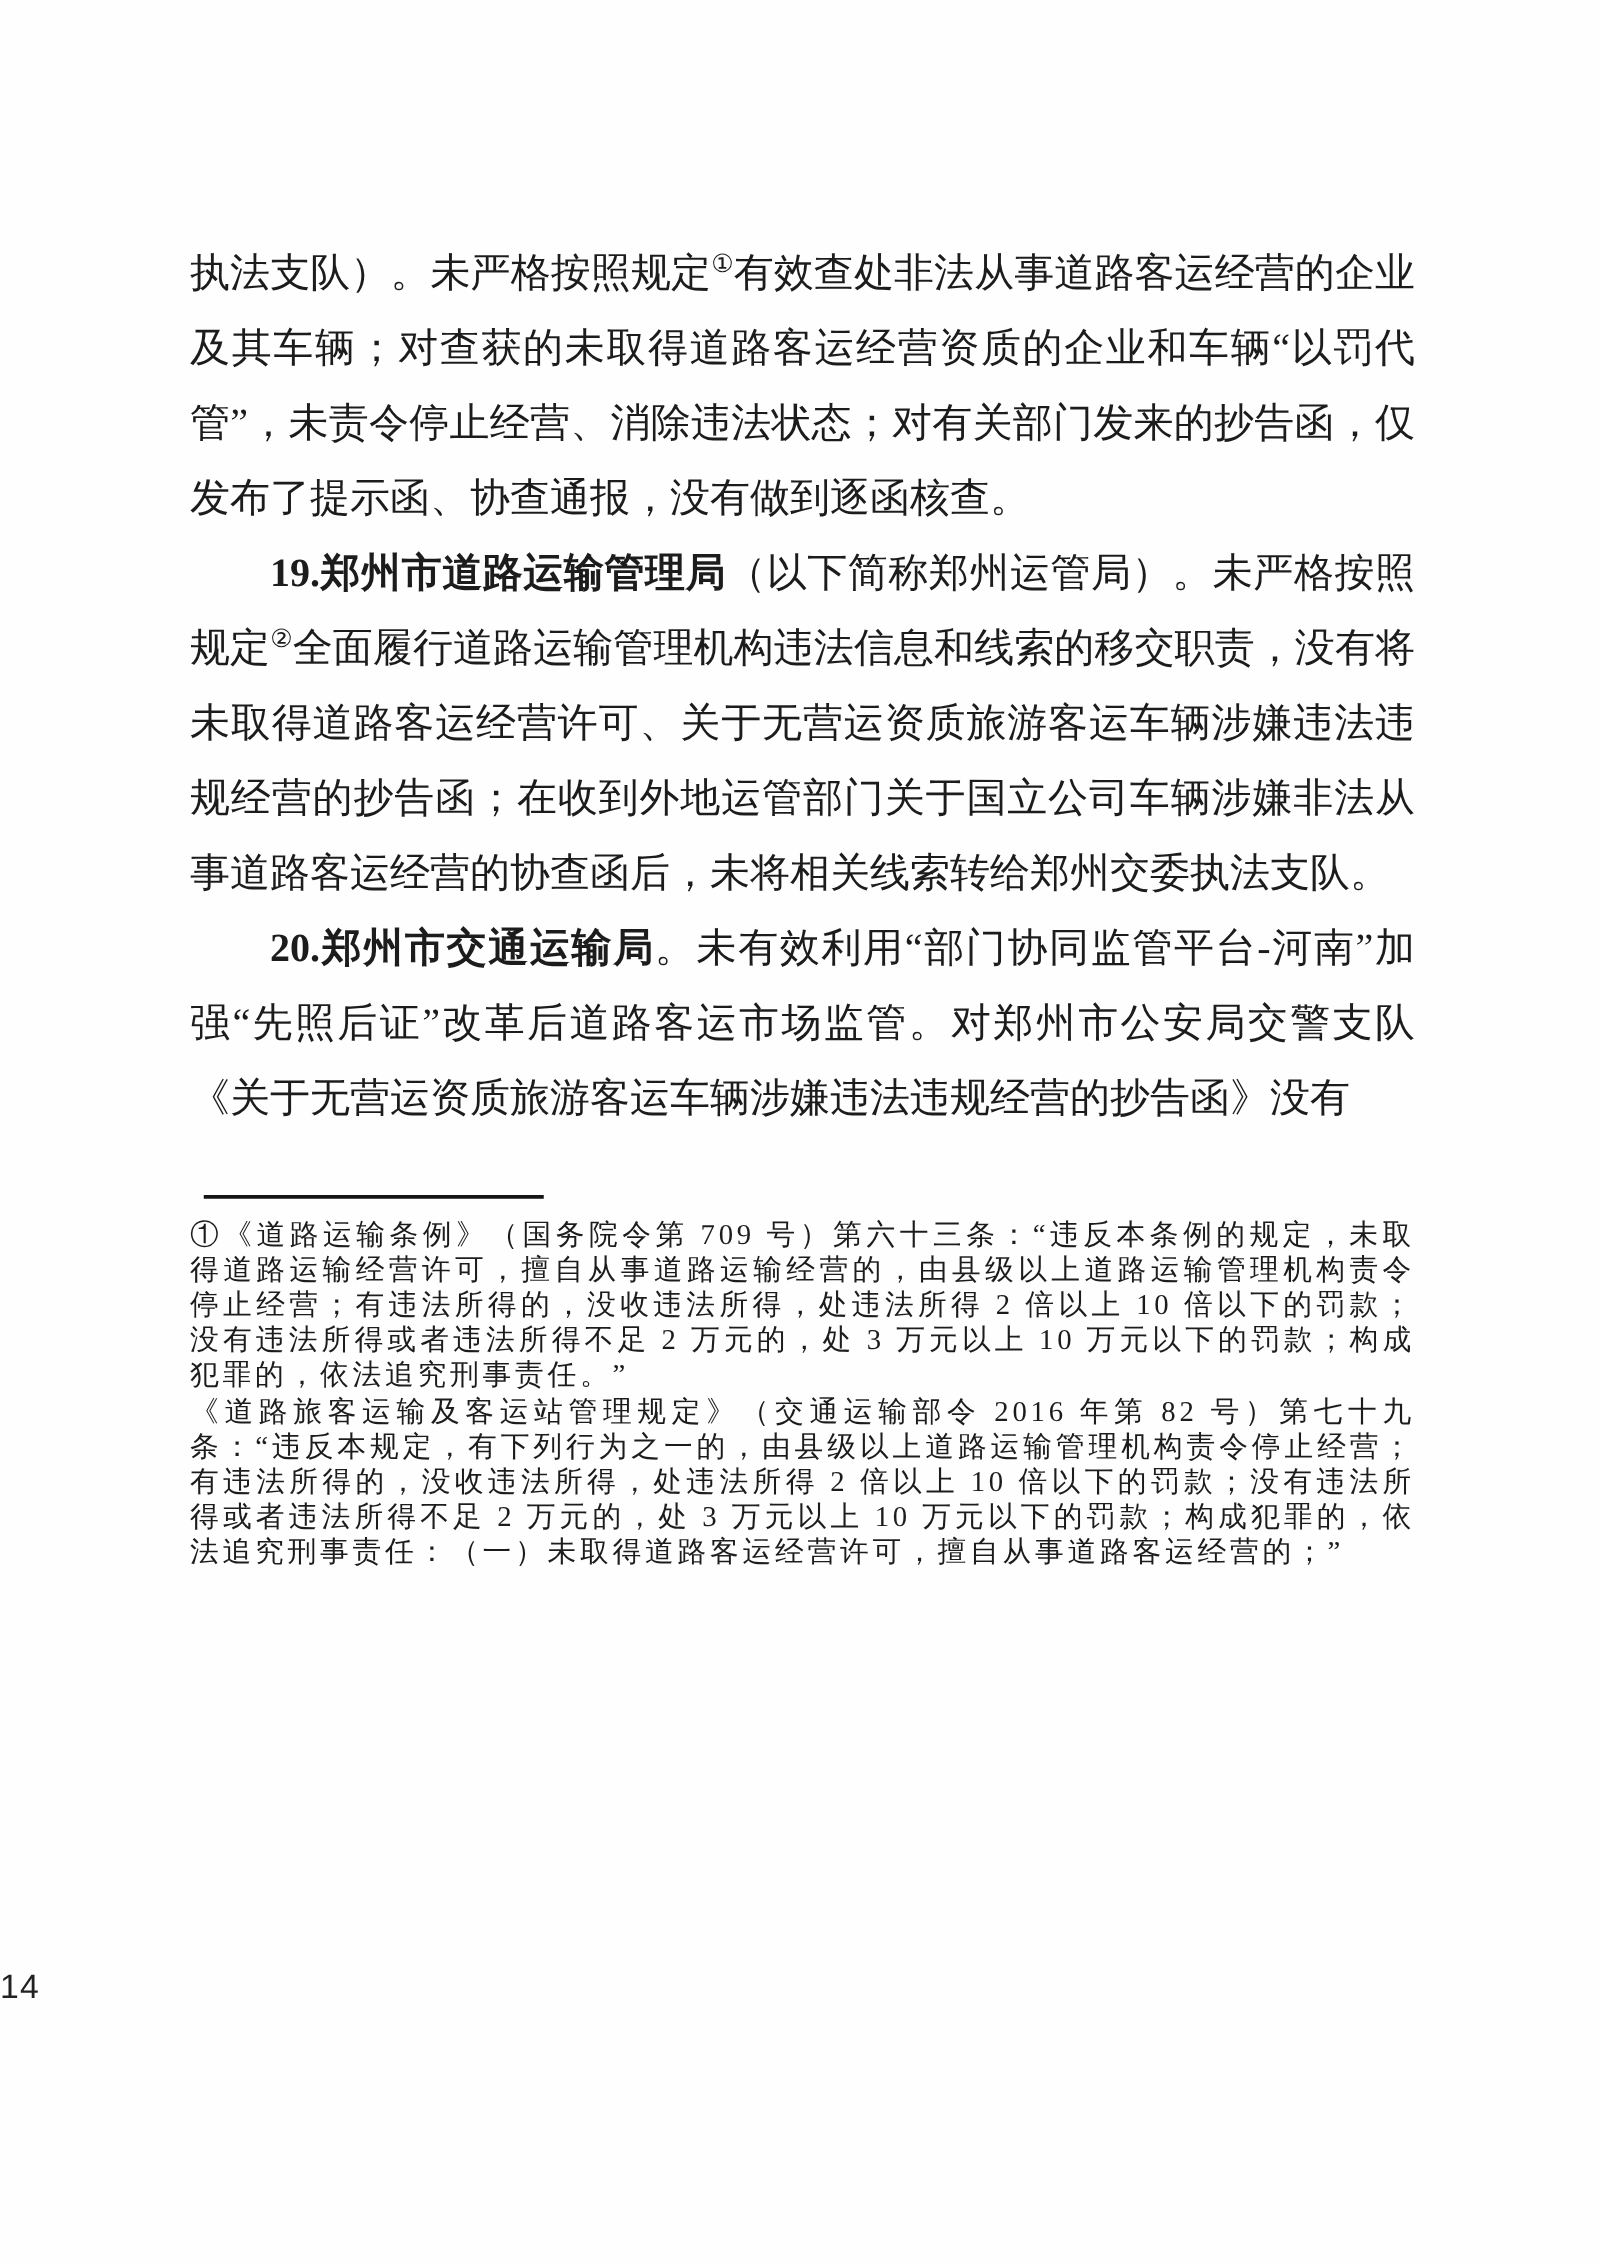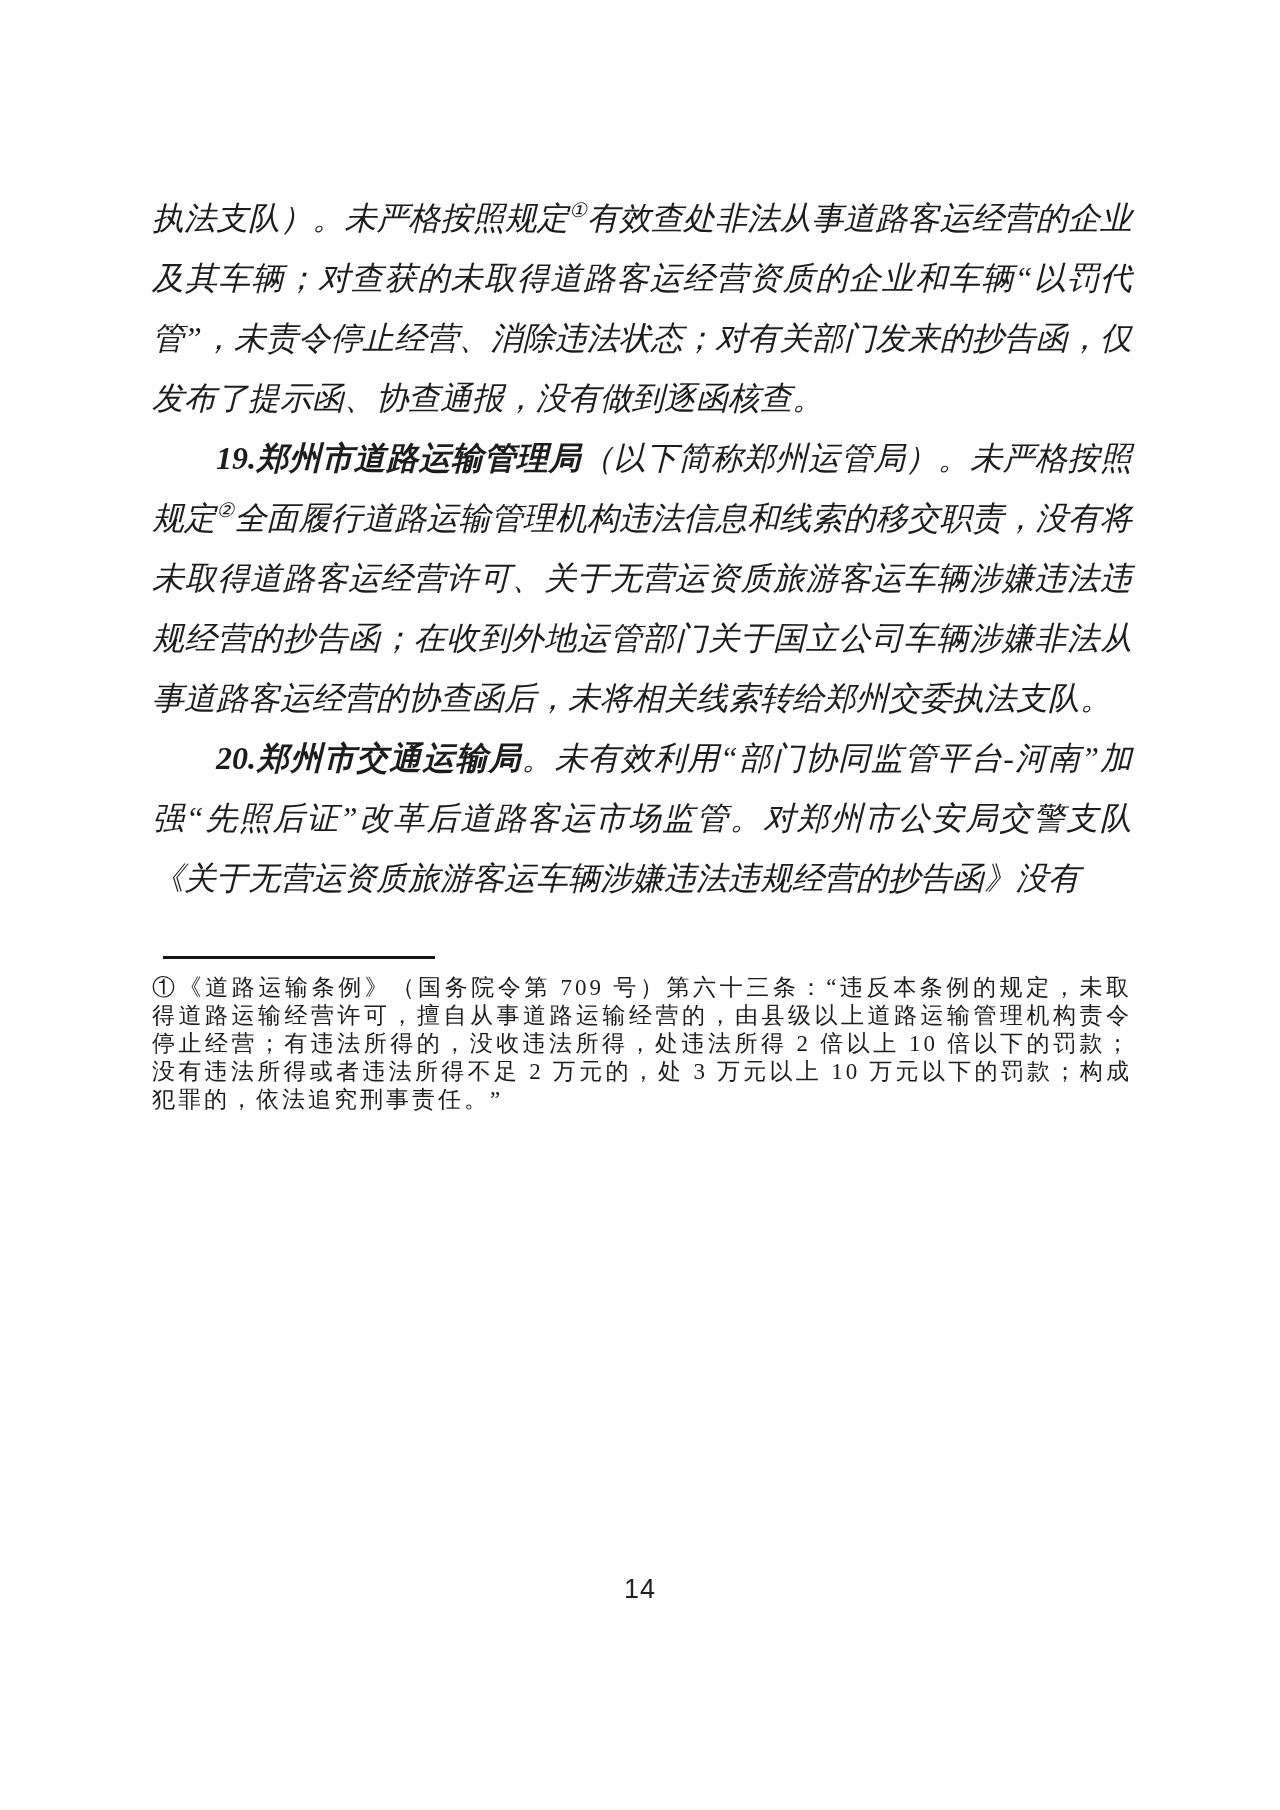--- a/index.html
+++ b/index.html
@@ -18,21 +18,20 @@
   }
   
   .body-text {
     position: absolute;
     left: 152px;
     top: 188px;
     width: 980px;
     font-size: 32px;
     line-height: 60px;
     text-align: justify;
-    font-style: italic;
   }
   .para {
     margin: 0;
   }
   .para.indent {
     text-indent: 64px;
   }
   .para .heading {
     font-weight: 700;
     margin-top: 48px;
@@ -64,21 +63,21 @@
   }
   .fn {
     margin: 2px;
   }
   
   .page-number {
     position: absolute;
     top: 1574px;
     left: 0;
     width: 100%;
-    text-align: center;
+    text-align: left;
     font-size: 27px;
     letter-spacing: 1px;
     font-family: "Liberation Sans", "DejaVu Sans", sans-serif;
     color: #222222;
   }
 </style>
 </head>
 <body>
 
 <div class="page">
@@ -92,20 +91,21 @@
     <p class="para indent"><span class="heading">20.郑州市交通运输局</span><span>。未有效利用“部门协同监管平台-河南”加强“先照后证”改革后道路客运市场监管。对郑州市公安局交警支队《关于无营运资质旅游客运车辆涉嫌违法违规经营的抄告函》没有</span></p>
 
   </div>
 
   <div class="footnote-sep"></div>
 
   <div class="footnotes">
 
     <p class="fn"><span>①</span><span>《道路运输条例》（国务院令第 709 号）第六十三条：“违反本条例的规定，未取得道路运输经营许可，擅自从事道路运输经营的，由县级以上道路运输管理机构责令停止经营；有违法所得的，没收违法所得，处违法所得 2 倍以上 10 倍以下的罚款；没有违法所得或者违法所得不足 2 万元的，处 3 万元以上 10 万元以下的罚款；构成犯罪的，依法追究刑事责任。”</span></p>
 
+    <p class="fn"><span></span><span>《道路旅客运输及客运站管理规定》（交通运输部令 2016 年第 82 号）第七十九条：“违反本规定，有下列行为之一的，由县级以上道路运输管理机构责令停止经营；有违法所得的，没收违法所得，处违法所得 2 倍以上 10 倍以下的罚款；没有违法所得或者违法所得不足 2 万元的，处 3 万元以上 10 万元以下的罚款；构成犯罪的，依法追究刑事责任：（一）未取得道路客运经营许可，擅自从事道路客运经营的；”</span></p>
 
 
 
 
   </div>
 
   <div class="page-number">14</div>
 
 </div>
 

